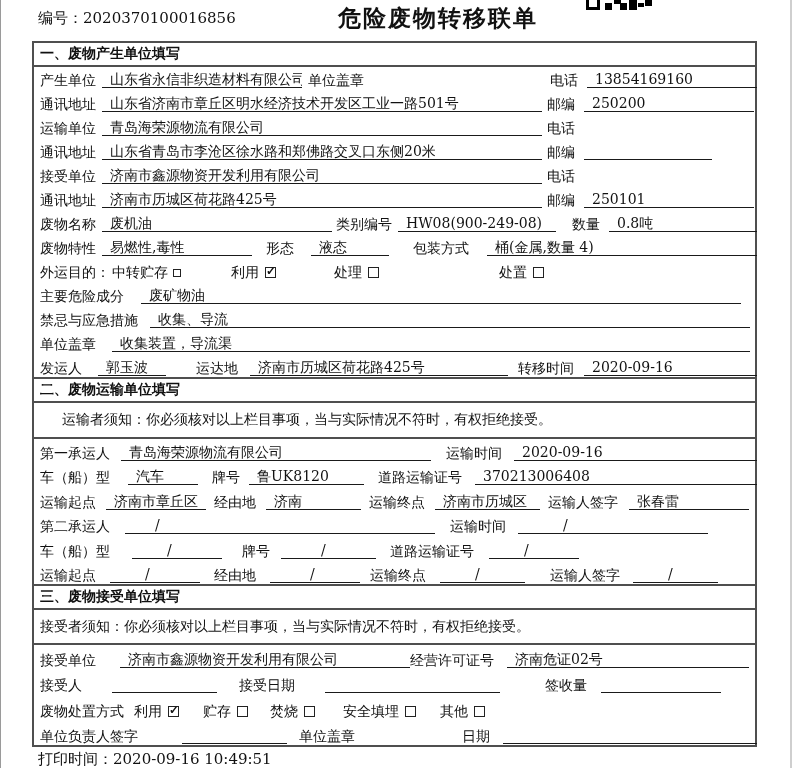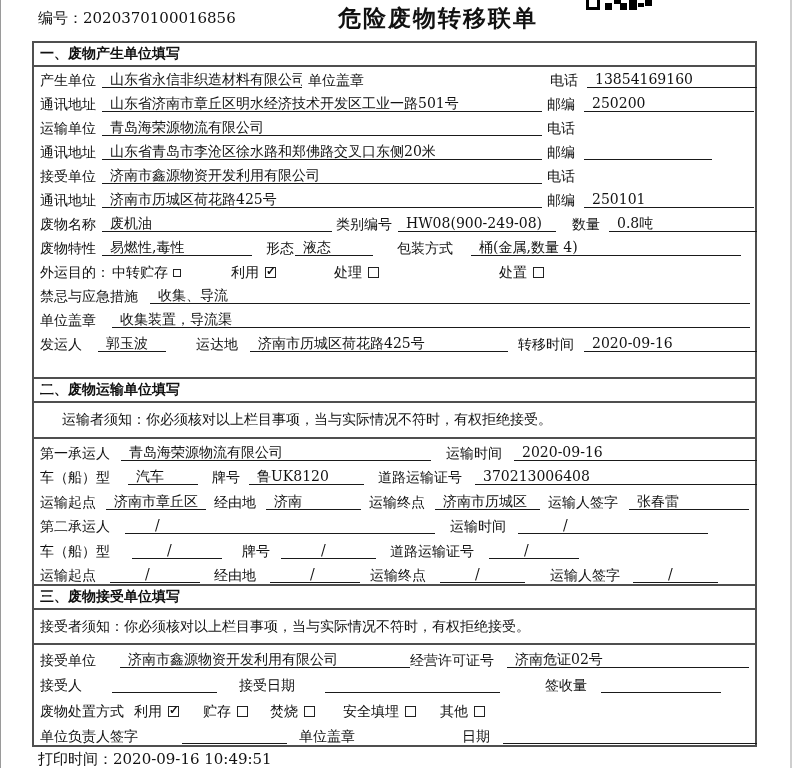--- a/index.html
+++ b/index.html
@@ -109,37 +109,41 @@
       <span class="lbl" style="width:58px;margin-left:4px">类别编号</span>
       <span class="ul" style="width:158px;margin-left:4px">HW08(900-249-08)</span>
       <span class="lbl" style="width:29px;margin-left:16px">数量</span>
       <span class="ul" style="width:148px;margin-left:8px">0.8吨</span>
     </div>
 
     <div class="row">
       <span class="lbl" style="width:58px">废物特性</span>
       <span class="ul" style="width:150px;margin-left:4px">易燃性,毒性</span>
       <span class="lbl" style="width:29px;margin-left:14px">形态</span>
-      <span class="ul" style="width:78px;">液态</span>
+      <span class="ul" style="width:78px;margin-left:16px">液态</span>
       <span class="lbl" style="width:58px;margin-left:24px">包装方式</span>
       <span class="ul" style="width:270px;margin-left:16px">桶(金属,数量 4)</span>
     </div>
 
     <div class="row">
       <span class="lbl" style="width:70px">外运目的：</span>
       <span class="lbl" style="margin-left:2px">中转贮存</span>
       <span class="cb small" style="margin-left:5px"></span>
       <span class="lbl" style="margin-left:50px">利用</span>
       <span class="cb checked" style="margin-left:6px"></span>
       <span class="lbl" style="margin-left:58px">处理</span>
       <span class="cb" style="margin-left:6px"></span>
       <span class="lbl" style="margin-left:120px">处置</span>
       <span class="cb" style="margin-left:6px"></span>
     </div>
 
+    <div class="row">
+      <span class="lbl" style="width:87px">主要危险成分</span>
+      <span class="ul" style="width:600px;margin-left:14px">废矿物油</span>
+    </div>
 
     <div class="row">
       <span class="lbl" style="width:102px">禁忌与应急措施</span>
       <span class="ul" style="width:600px;margin-left:8px">收集、导流</span>
     </div>
 
     <div class="row">
       <span class="lbl" style="width:58px">单位盖章</span>
       <span class="ul" style="width:638px;margin-left:14px">收集装置，导流渠</span>
     </div>

